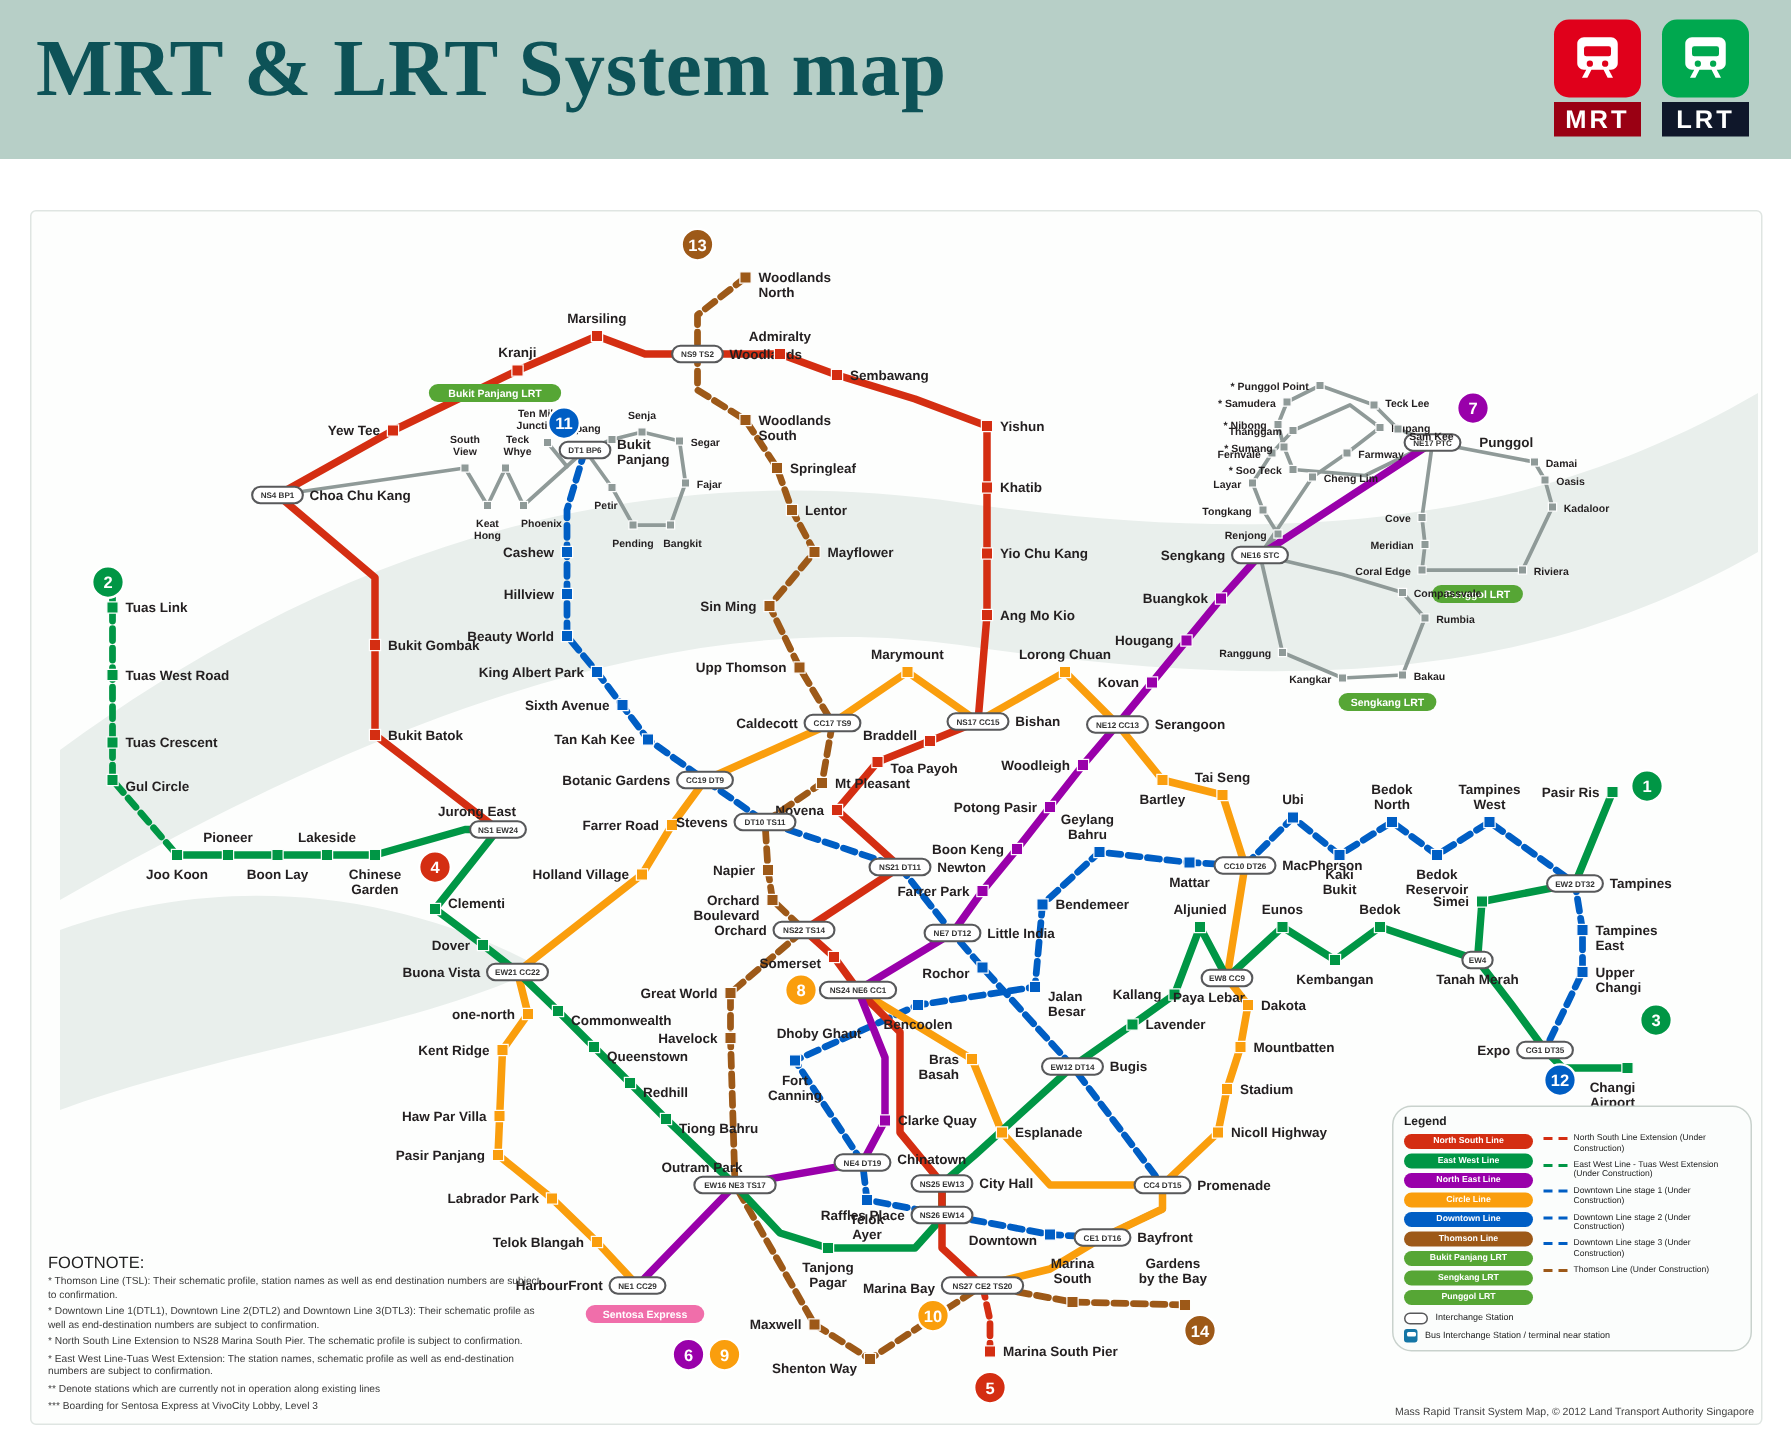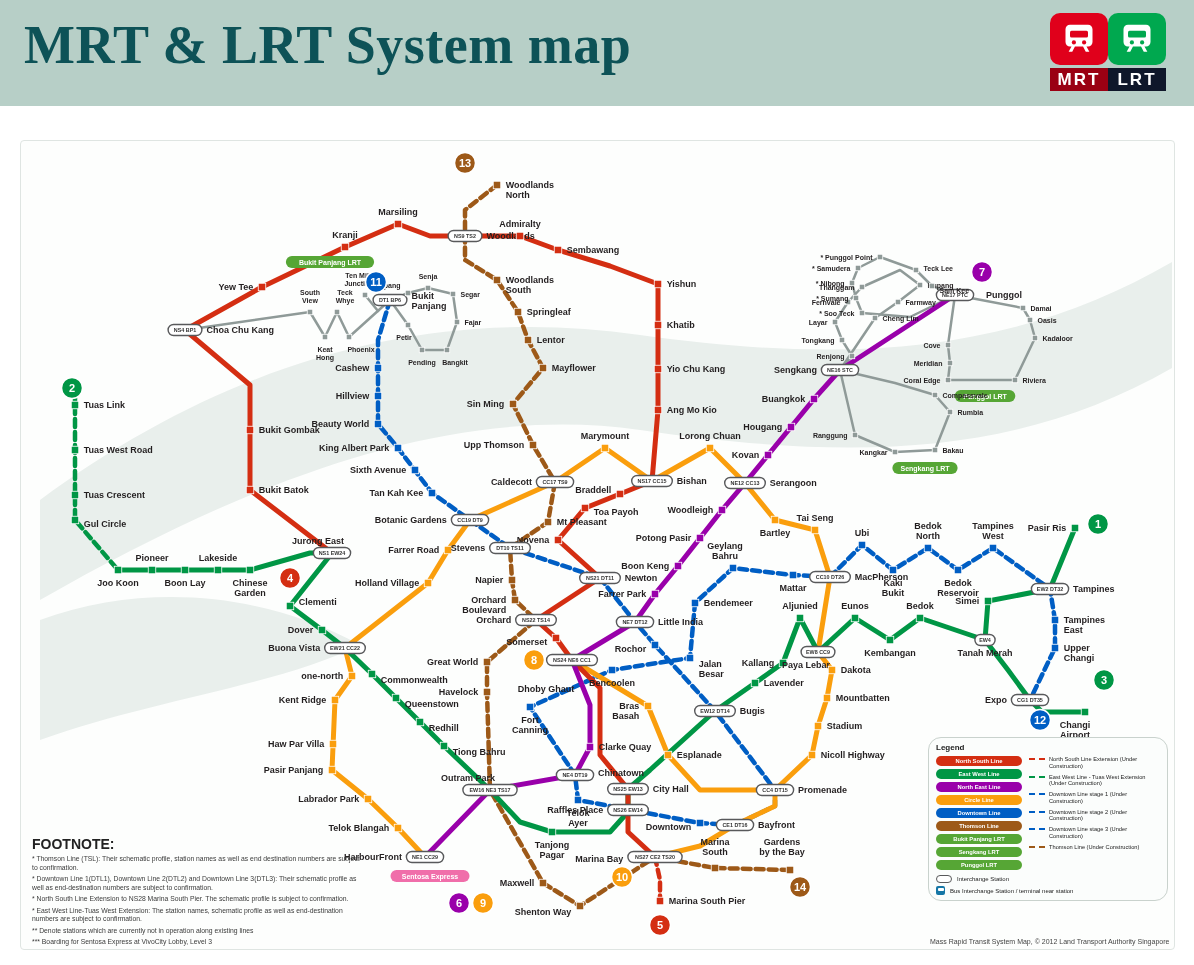--- a/index.html
+++ b/index.html
@@ -2,39 +2,39 @@
 <html><head>
 <meta charset="utf-8">
 <style>
   html,body{margin:0;padding:0;background:#ffffff;font-family:"Liberation Sans",sans-serif;}
   .page{position:relative;width:1194px;height:965px;background:#ffffff;overflow:hidden;}
 
   
   .header{position:absolute;left:0;top:0;width:1194px;height:106px;background:#b7cfc7;}
   .header h1{margin:0;position:absolute;left:24px;top:14px;font-family:"Liberation Serif",serif;
     font-size:54px;font-weight:700;color:#0d5257;letter-spacing:.5px;}
-  .logos{position:absolute;right:28px;top:13px;display:flex;}
+  .logos{position:absolute;right:28px;top:13px;display:flex;gap:14px;}
   .logo{width:58px;}
   .logo-icon{height:52px;border-radius:10px;display:flex;align-items:center;justify-content:center;}
   .logo.mrt .logo-icon{background:#e0001b;}
   .logo.lrt .logo-icon{background:#00a84f;}
   .logo-label{margin-top:3px;height:23px;display:flex;align-items:center;justify-content:center;
     color:#fff;font-weight:700;font-size:17px;letter-spacing:2px;}
   .logo.mrt .logo-label{background:#9a0013;}
   .logo.lrt .logo-label{background:#0f172a;}
 
   
   .map-panel{position:absolute;left:20px;top:140px;width:1153px;height:808px;background:#fdfefd;
     border:1px solid #dfe5e2;border-radius:4px;z-index:1;}
   #map-svg{position:absolute;left:0;top:0;width:1194px;height:965px;z-index:2;pointer-events:none;}
   #map-svg text{font-family:"Liberation Sans",sans-serif;}
 
   
   .footnote{position:absolute;left:32px;top:836px;width:330px;z-index:3;color:#3a3a3a;}
-  .footnote-title{font-size:14px;font-weight:700;margin-bottom:3px;color:#222;}
+  .footnote-title{font-size:11px;font-weight:400;margin-bottom:3px;color:#222;}
   .footnote ul{margin:0;padding:0;list-style:none;}
   .footnote li{font-size:6.8px;line-height:1.3;margin-bottom:2.5px;}
 
   
   .legend{position:absolute;left:928px;top:737px;width:240px;z-index:3;background:#fbfdfc;
     border:1px solid #c9d2cd;border-radius:13px;padding:5px 7px;box-sizing:border-box;}
   .legend-title{font-size:8px;font-weight:700;margin-bottom:4px;color:#222;}
   .legend-cols{display:flex;gap:7px;}
   .legend-pills{display:flex;flex-direction:column;gap:3px;width:86px;}
   .legend-pill{height:10px;border-radius:5px;color:#fff;font-size:5.8px;font-weight:700;

